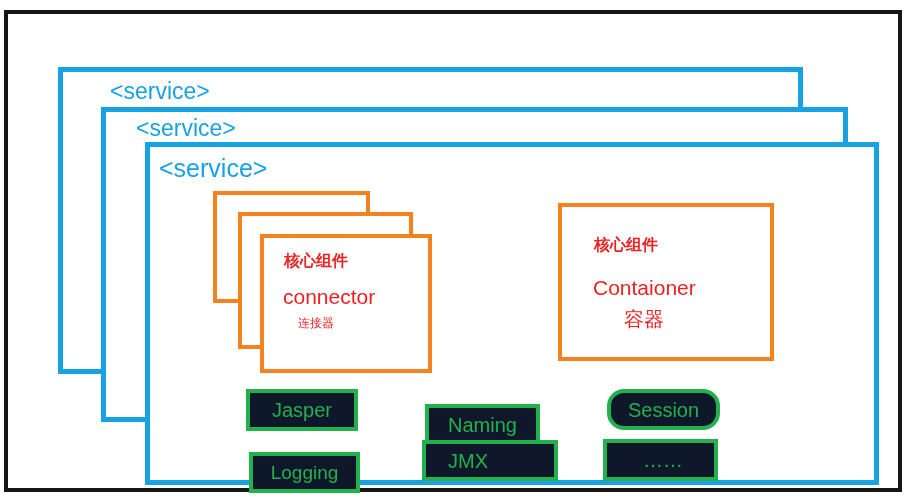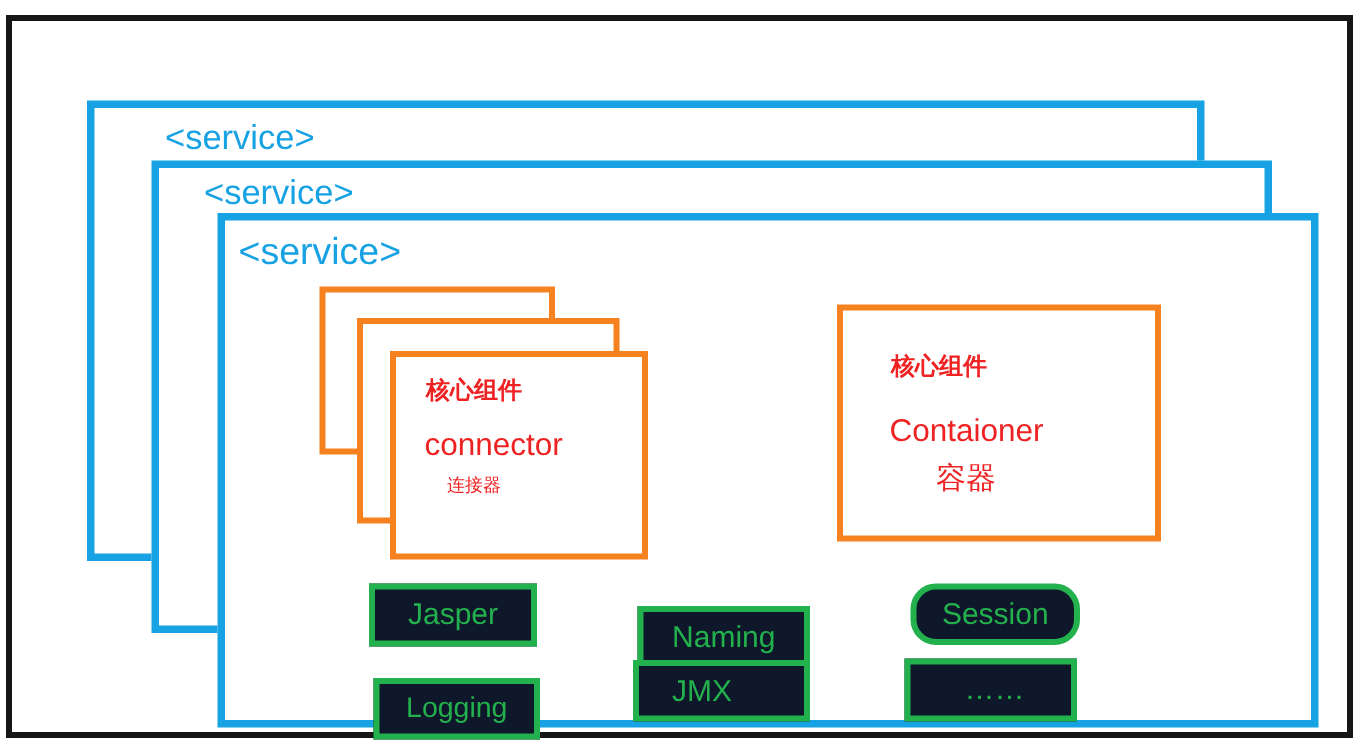--- a/index.html
+++ b/index.html
@@ -97,21 +97,21 @@
     display: flex;
     align-items: center;
     justify-content: center;
     z-index: 4;
     white-space: nowrap;
   }
   .g-jasper  { left: 246px; top: 389px; width: 112px; height: 42px; }
   .g-naming  { left: 425px; top: 389px; width: 115px; height: 42px; margin-top: 15px; }
   .g-session { left: 607px; top: 389px; width: 113px; height: 41px; border-radius: 17px; }
   .g-logging { left: 249px; top: 440px; width: 111px; height: 41px; font-size: 19px; margin-top: 12px; }
-  .g-jmx     { left: 422px; top: 440px; width: 118px; height: 41px; justify-content: flex-start; padding-left: 22px; }
+  .g-jmx     { left: 422px; top: 440px; width: 136px; height: 41px; justify-content: flex-start; padding-left: 22px; }
   .g-dots    { left: 603px; top: 439px; width: 115px; height: 42px; justify-content: flex-start; padding-left: 36px; }
 </style>
 </head>
 <body>
 
 <div class="stage">
 
   <div class="server-frame"></div>
 
   <div class="svc svc1"></div>

